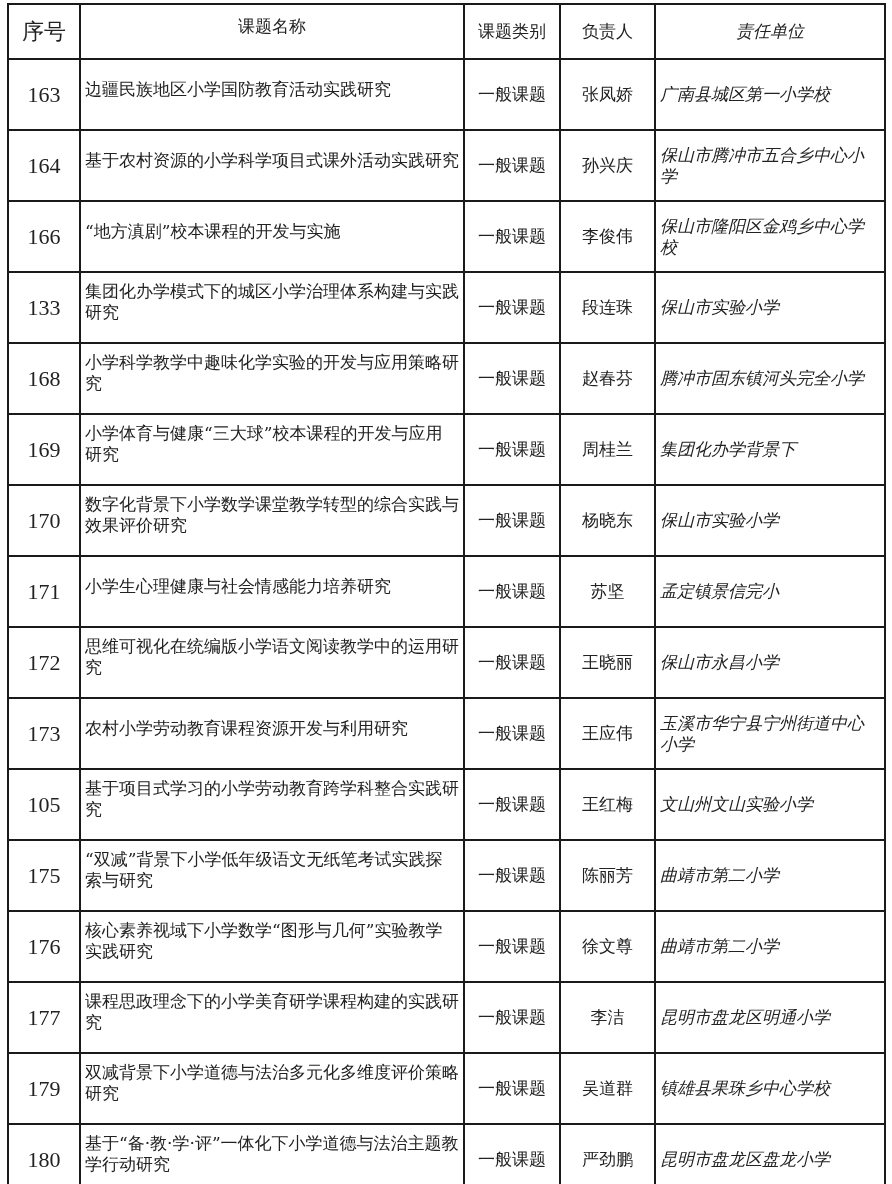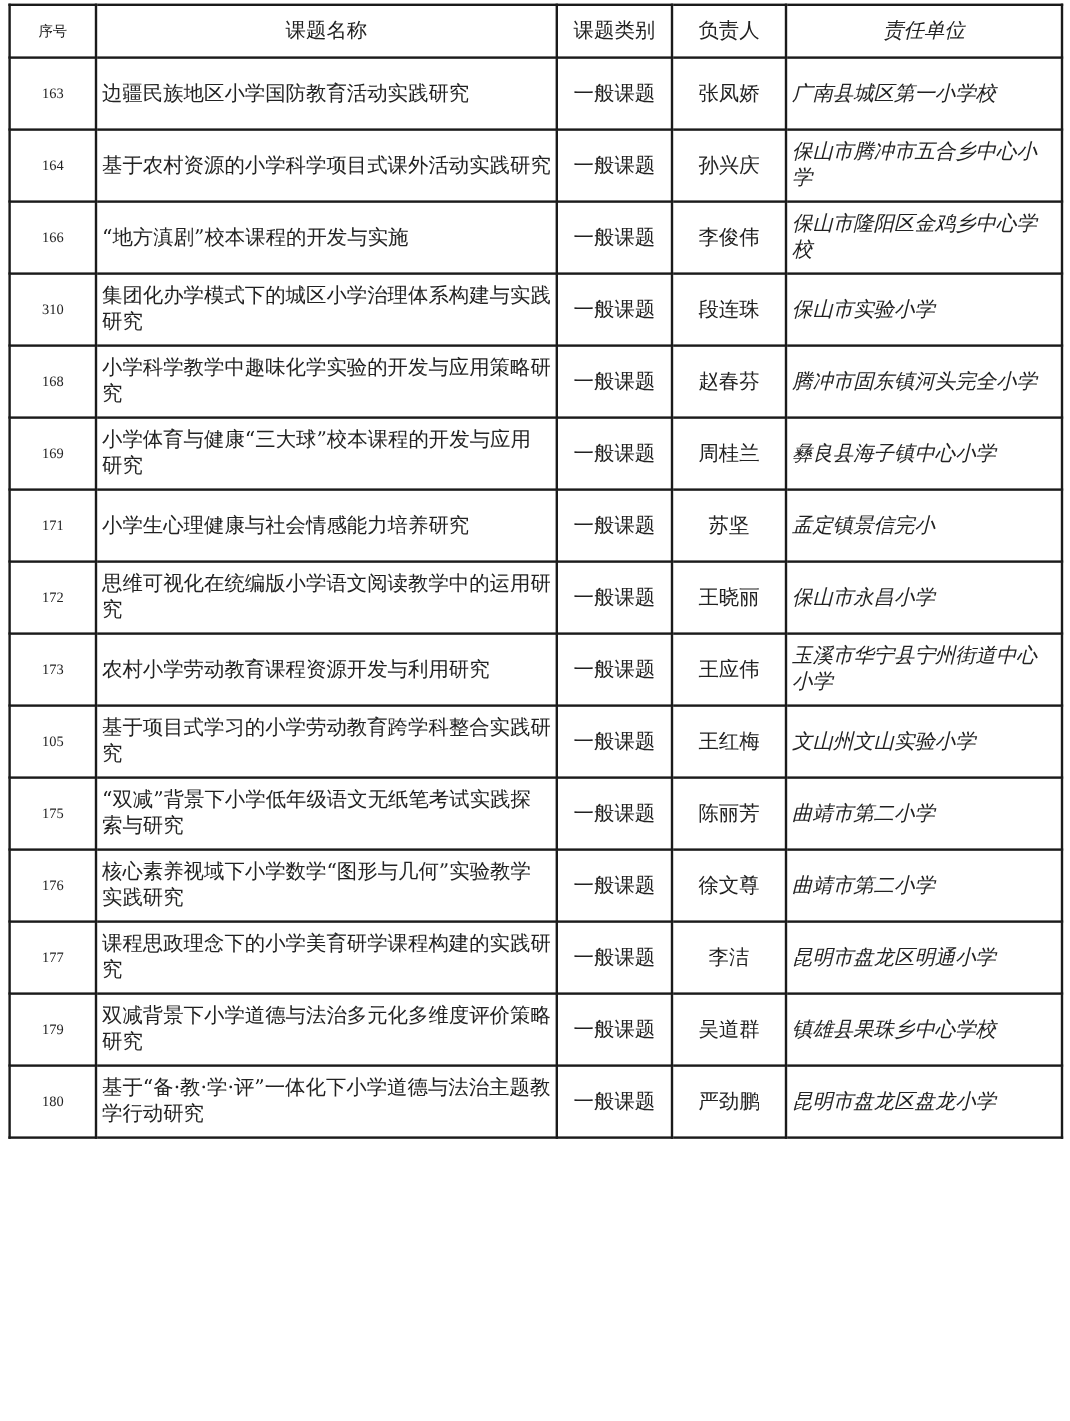--- a/index.html
+++ b/index.html
@@ -4,22 +4,22 @@
 <style>
   html, body { margin: 0; padding: 0; background: #ffffff; }
   body { width: 892px; height: 1184px; overflow: hidden; position: relative;
          font-family: "DejaVu Serif", "Liberation Serif", serif; color: #222; }
   table { position: absolute; left: 7px; top: 3px; border-collapse: collapse;
           table-layout: fixed; width: 879px; }
   td, th { border: 2px solid #1a1a1a; font-weight: normal; font-size: 17px;
            line-height: 21px; padding: 0 4px; vertical-align: middle; overflow: hidden; }
   th { height: 42px; text-align: center; }
   td { height: 58px; }
-  .c-no { width: 62px; text-align: center; font-family: "Liberation Serif", serif; font-size: 12px; margin-left: 20px; }
-  .c-title { width: 374px; text-align: left; padding: 0 4px 0 4px; margin-top: 25px; }
+  .c-no { width: 62px; text-align: center; font-family: "Liberation Serif", serif; font-size: 22px; margin-left: 20px; }
+  .c-title { width: 374px; text-align: left; padding: 0 4px 11px 4px; margin-top: 25px; }
   .c-type { width: 86px; text-align: center; }
   .c-owner { width: 85px; text-align: center; }
   .c-unit { text-align: left; font-style: italic; }
   th.c-title, th.c-unit { text-align: center; }
 </style>
 </head>
 <body>
 
 <table>
   <thead>
@@ -47,39 +47,46 @@
         <td class="c-unit">保山市腾冲市五合乡中心小学</td>
       </tr>
       <tr>
         <td class="c-no">166</td>
         <td class="c-title">“地方滇剧”校本课程的开发与实施</td>
         <td class="c-type">一般课题</td>
         <td class="c-owner">李俊伟</td>
         <td class="c-unit">保山市隆阳区金鸡乡中心学校</td>
       </tr>
       <tr>
-        <td class="c-no">310</td>
+        <td class="c-no">133</td>
         <td class="c-title">集团化办学模式下的城区小学治理体系构建与实践研究</td>
         <td class="c-type">一般课题</td>
         <td class="c-owner">段连珠</td>
         <td class="c-unit">保山市实验小学</td>
       </tr>
       <tr>
         <td class="c-no">168</td>
         <td class="c-title">小学科学教学中趣味化学实验的开发与应用策略研究</td>
         <td class="c-type">一般课题</td>
         <td class="c-owner">赵春芬</td>
         <td class="c-unit">腾冲市固东镇河头完全小学</td>
       </tr>
       <tr>
         <td class="c-no">169</td>
         <td class="c-title">小学体育与健康“三大球”校本课程的开发与应用研究</td>
         <td class="c-type">一般课题</td>
         <td class="c-owner">周桂兰</td>
-        <td class="c-unit">彝良县海子镇中心小学</td>
+        <td class="c-unit">集团化办学背景下</td>
+      </tr>
+      <tr>
+        <td class="c-no">170</td>
+        <td class="c-title">数字化背景下小学数学课堂教学转型的综合实践与效果评价研究</td>
+        <td class="c-type">一般课题</td>
+        <td class="c-owner">杨晓东</td>
+        <td class="c-unit">保山市实验小学</td>
       </tr>
       <tr>
         <td class="c-no">171</td>
         <td class="c-title">小学生心理健康与社会情感能力培养研究</td>
         <td class="c-type">一般课题</td>
         <td class="c-owner">苏坚</td>
         <td class="c-unit">孟定镇景信完小</td>
       </tr>
       <tr>
         <td class="c-no">172</td>

